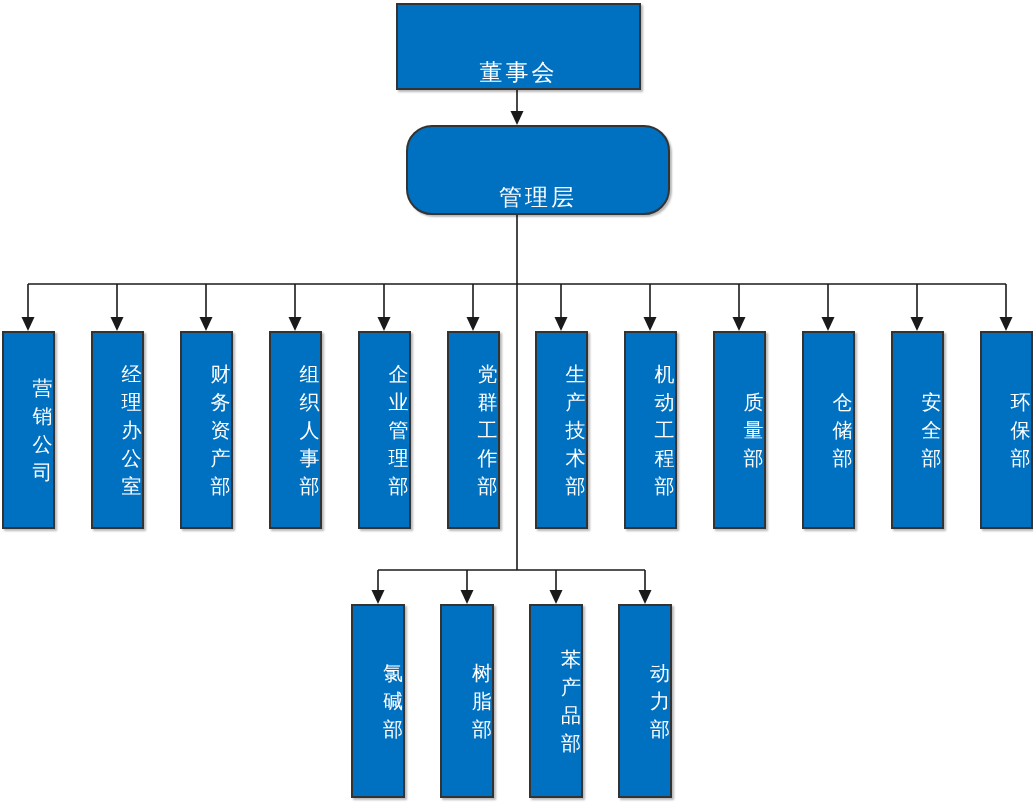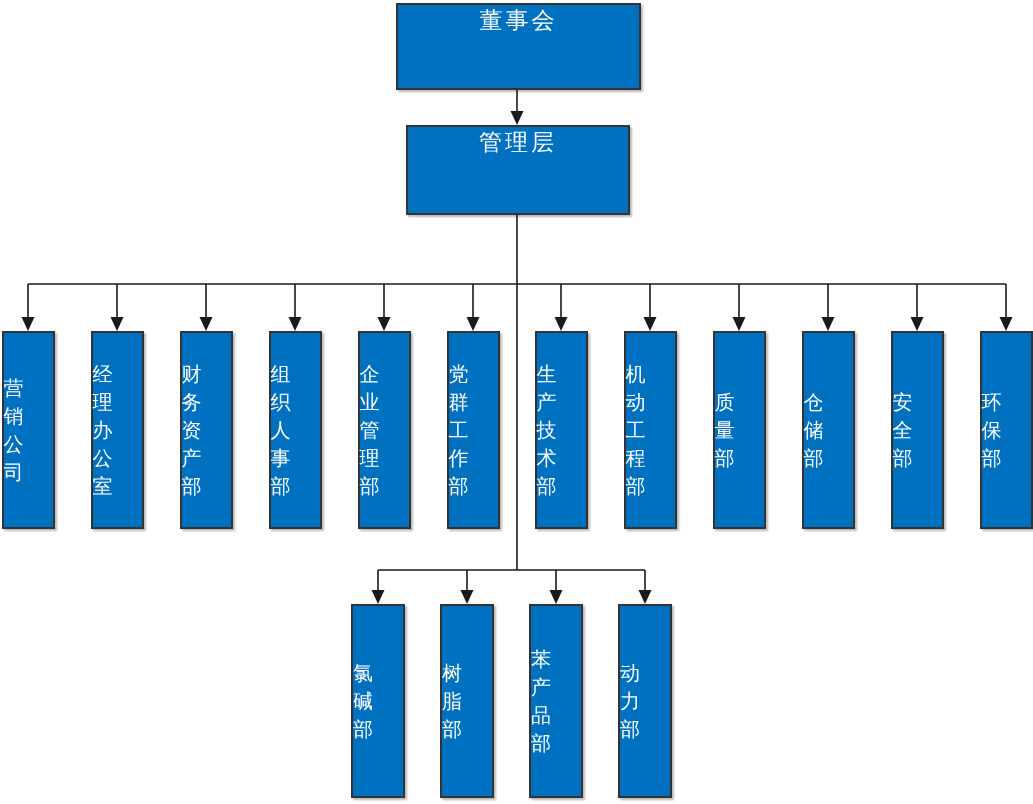--- a/index.html
+++ b/index.html
@@ -10,21 +10,21 @@
     font-family:"Liberation Serif","DejaVu Serif",serif;
     overflow:hidden;
   }
   #connectors{position:absolute;left:0;top:0;z-index:1;}
   .node{
     position:absolute;z-index:2;
     background:var(--fill,#0070C0);
     border:2px solid var(--border,#333333);
     box-shadow:2px 2px 2px rgba(0,0,0,0.28);
     color:var(--text,#ffffff);
-    display:flex;align-items:flex-start;justify-content:center;
+    display:flex;align-items:flex-end;justify-content:center;
     box-sizing:border-box;
   }
   .hnode{flex-direction:row;}
   .hnode .hlabel{
     font-size:23px;letter-spacing:3px;white-space:nowrap;
   }
   .vnode{flex-direction:column;}
   .vnode .vlabel{
     display:flex;flex-direction:column;align-items:center;justify-content:center;
     gap:8px;font-size:20px;line-height:1;
@@ -71,21 +71,21 @@
       <line x1="556" y1="570" x2="556" y2="593" stroke="#1a1a1a" stroke-width="1.6"></line>
       <polygon points="549.5,590 562.5,590 556,604" fill="#1a1a1a"></polygon>
       <line x1="645" y1="570" x2="645" y2="593" stroke="#1a1a1a" stroke-width="1.6"></line>
       <polygon points="638.5,590 651.5,590 645,604" fill="#1a1a1a"></polygon>
     </svg>
 
   <div class="node hnode" id="node-board" style="left:396px;top:3px;width:245px;height:87px;">
     <span class="hlabel">董事会</span>
   </div>
 
-  <div class="node hnode" id="node-management" style="left:406px;top:125px;width:224px;height:90px;">
+  <div class="node hnode" id="node-management" style="left:406px;top:125px;width:264px;height:90px;border-radius:26px;">
     <span class="hlabel">管理层</span>
   </div>
 
   <div id="tier1">
       <div class="node vnode" style="left: 1.5px; top: 331px; width: 53px; height: 198px;">
         <span class="vlabel">
           <div>营</div>
           <div>销</div>
           <div>公</div>
           <div>司</div>

